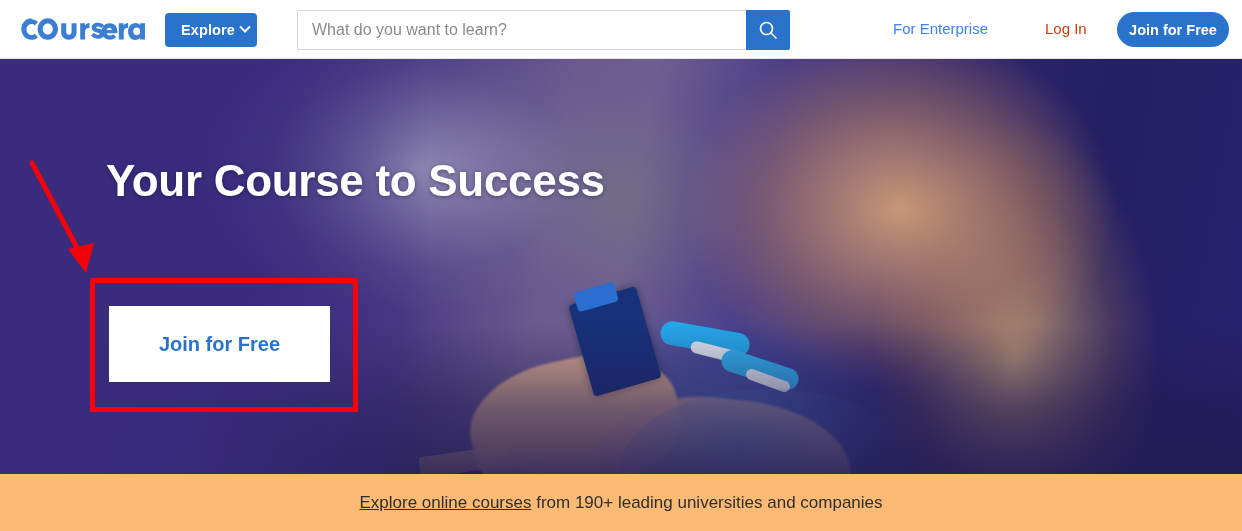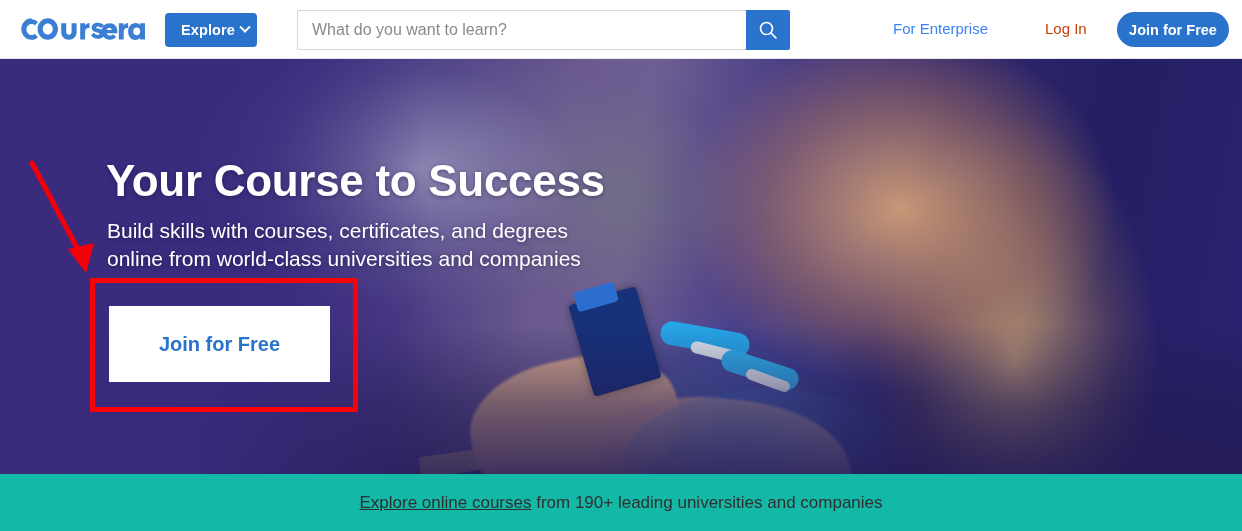--- a/index.html
+++ b/index.html
@@ -260,21 +260,21 @@
     height: 125px;
     pointer-events: none;
   }
 
   
   .footer-strip {
     position: absolute;
     top: 474px; left: 0;
     width: 1242px;
     height: 57px;
-    background: #14b8a6;
+    background: #fdba74;
     display: flex;
     align-items: center;
     justify-content: center;
   }
   .footer-text {
     font-size: 17px;
     color: #2f2f2f;
   }
   .footer-link {
     color: #2f2f2f;
@@ -335,21 +335,20 @@
   <div class="robot r-claw"></div>
   <div class="robot r-arm2"></div>
   <div class="robot r-claw2"></div>
   <div class="hand hand-b"></div>
   <div class="hand-blue-tint"></div>
 
   <div class="hero-dark-bottom"></div>
   <div class="hero-left-veil"></div>
 
   <h1 class="hero-title">Your Course to Success</h1>
-  <p class="hero-sub">Build skills with courses, certificates, and degrees online from world-class universities and companies</p>
 
   <button class="cta-btn">Join for Free</button>
 
   <div class="annot-box"></div>
 
   <svg class="annot-arrow" viewBox="0 0 80 125">
     <line x1="8" y1="6" x2="58" y2="100" stroke="#f50008" stroke-width="5" stroke-linecap="round"></line>
     <polygon points="62,116 44,92 70,86" fill="#f50008"></polygon>
   </svg>
 </div>

